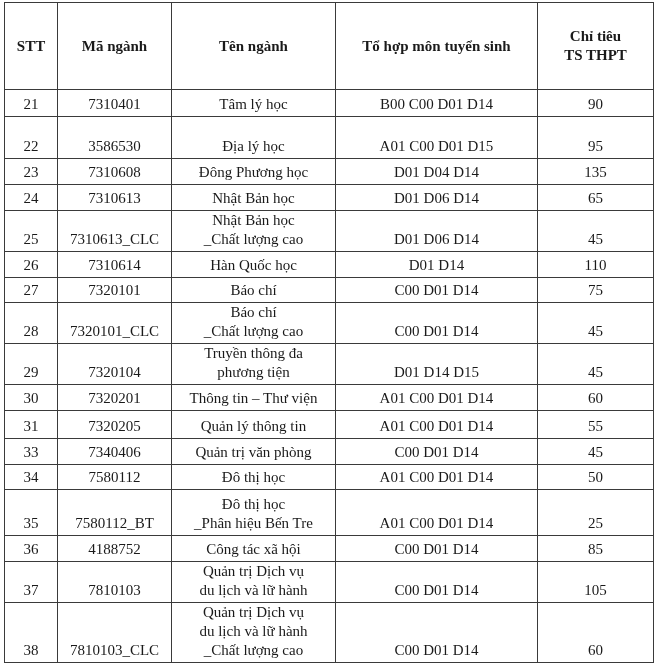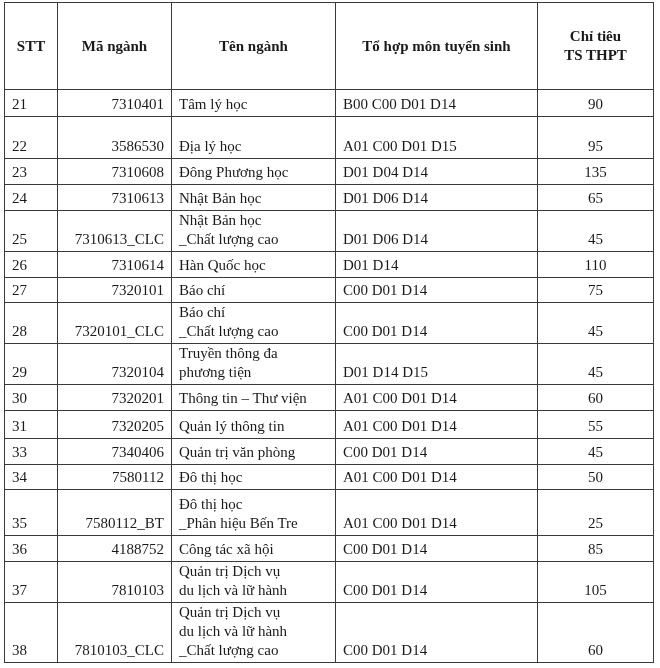--- a/index.html
+++ b/index.html
@@ -41,23 +41,23 @@
       padding: 0 4px;
       font-size: 15px;
     }
     col.c-stt { width: 53px; }
     col.c-code { width: 114px; }
     col.c-name { width: 164px; }
     col.c-combo { width: 202px; }
     col.c-quota { width: 116px; }
 
     td.center { text-align: center; }
-    td.left { text-align: left; }
-    td.stt { text-align: left; padding-left: 2px; padding-right: 2px; }
-    td.code { padding-left: 3px; padding-right: 3px; text-align: right; }
+    td.left { text-align: center; }
+    td.stt { text-align: center; padding-left: 2px; padding-right: 2px; }
+    td.code { padding-left: 3px; padding-right: 3px; }
 
     .line { display: block; }
   </style>
 </head>
 <body>
 
 <table class="admissions">
   <colgroup>
     <col class="c-stt">
     <col class="c-code">

